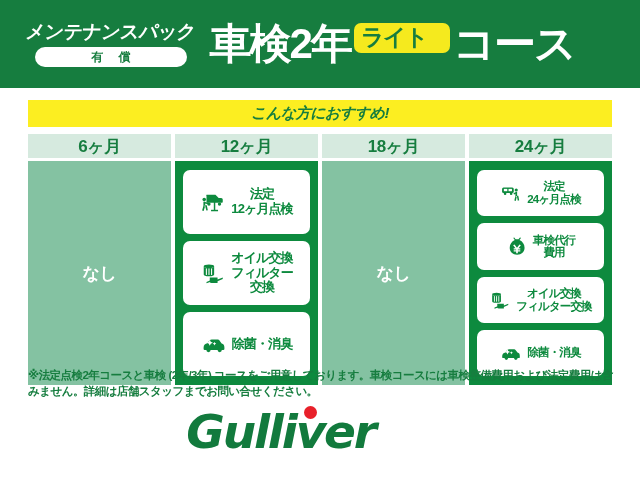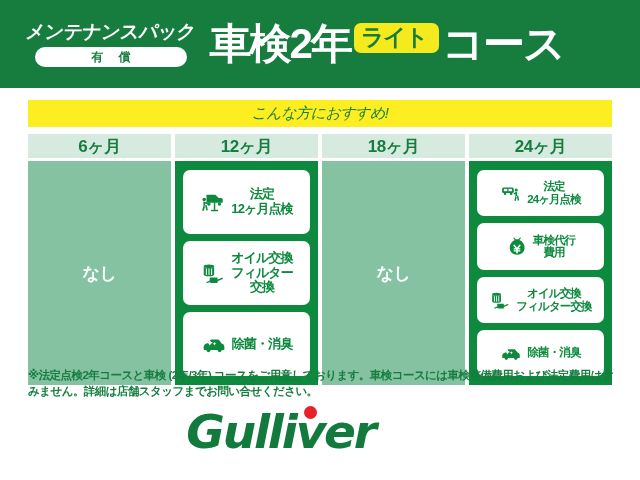--- a/index.html
+++ b/index.html
@@ -72,21 +72,21 @@
     color: #ffffff;
     font-size: 42px;
     font-weight: bold;
     line-height: 1;
     letter-spacing: -2px;
     white-space: nowrap;
   }
   .light-badge {
     background: #f5ea1e;
     border-radius: 7px;
-    padding: 3px 12px 4px 7px;
+    padding: 3px 23px 4px 7px;
     margin: 0 3px;
     display: inline-flex;
     align-items: center;
   }
   .light-badge-text {
     color: #167d3f;
     font-size: 23px;
     font-weight: bold;
     line-height: 1;
     letter-spacing: -1.5px;
@@ -101,21 +101,21 @@
     width: 584px;
     height: 27px;
     background: #fcee21;
     display: flex;
     align-items: center;
     justify-content: center;
   }
   .recommend-label {
     color: #167d3f;
     font-size: 15px;
-    font-weight: normal;
+    font-weight: bold;
     font-style: italic;
     letter-spacing: -0.5px;
     white-space: nowrap;
   }
   .recommend-desc {
     color: #167d3f;
     font-size: 13px;
     font-weight: bold;
     letter-spacing: -0.7px;
     margin-left: 14px;

